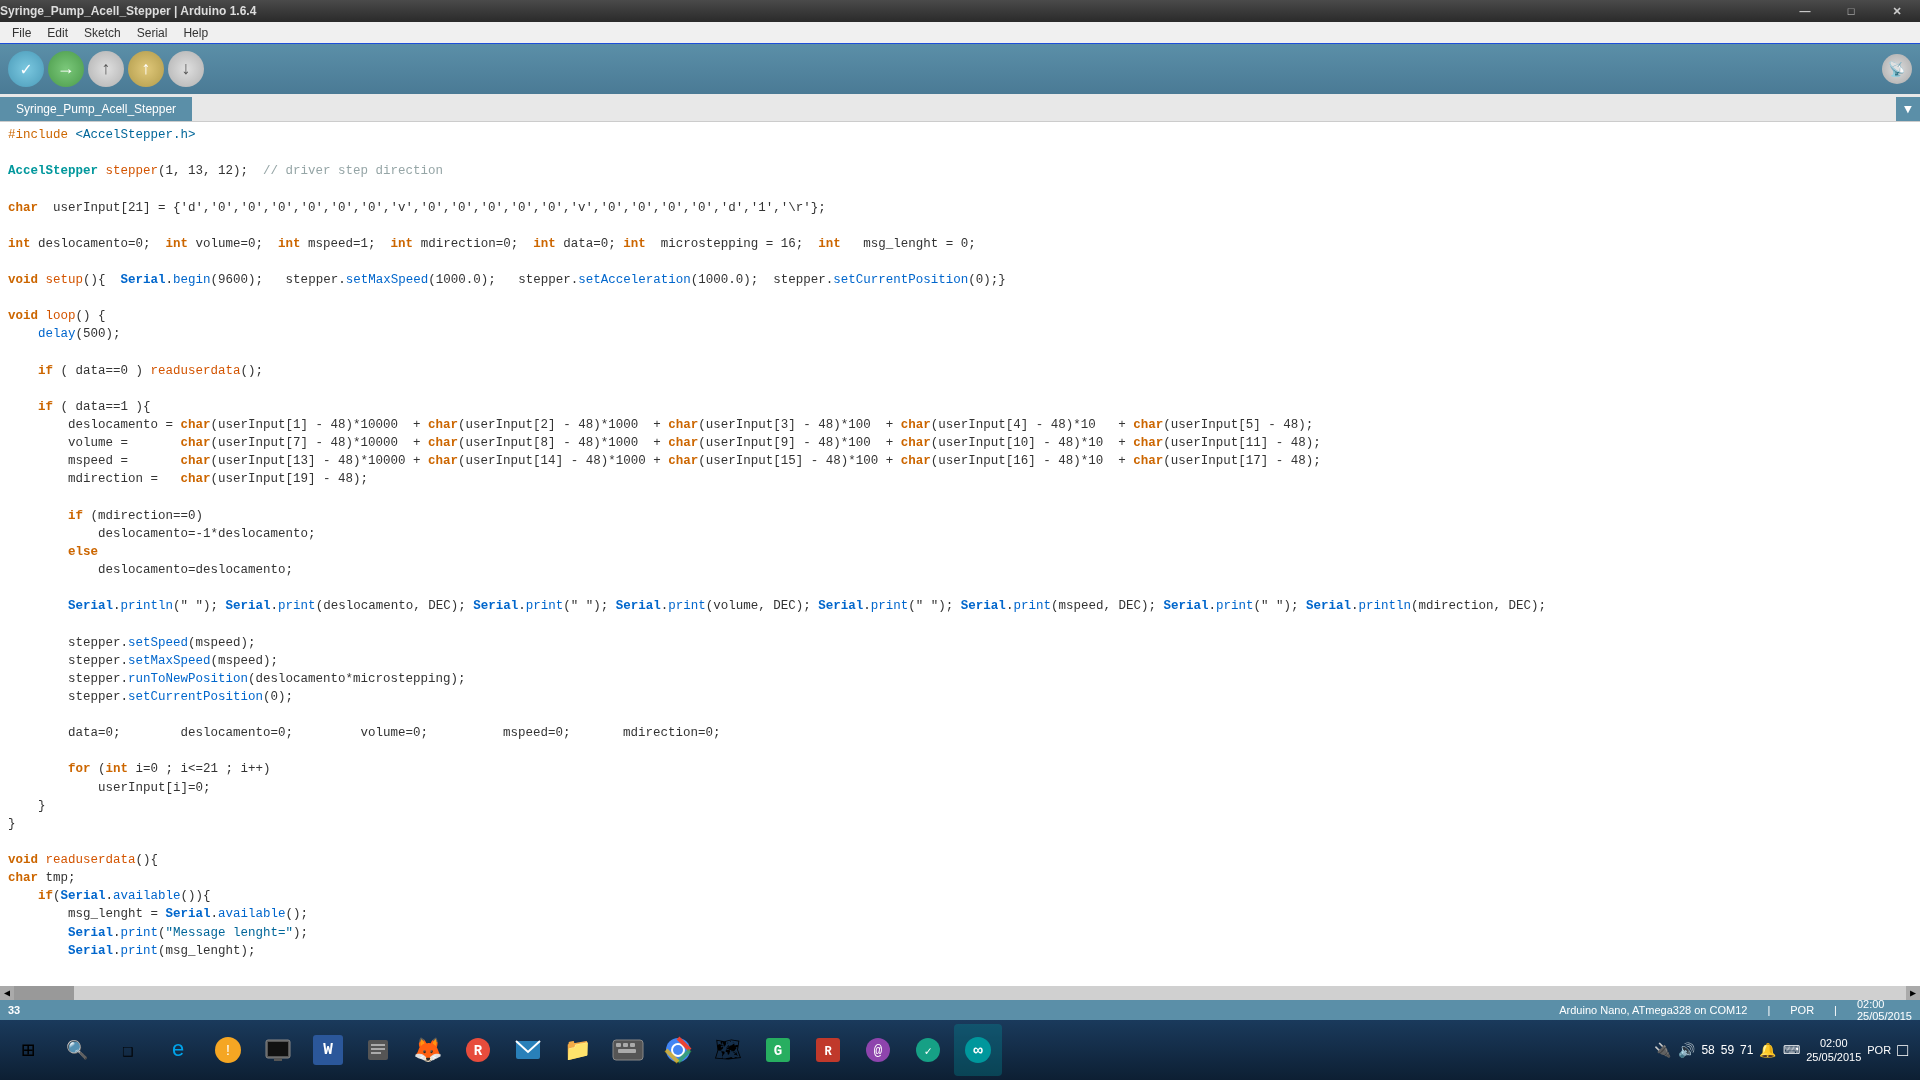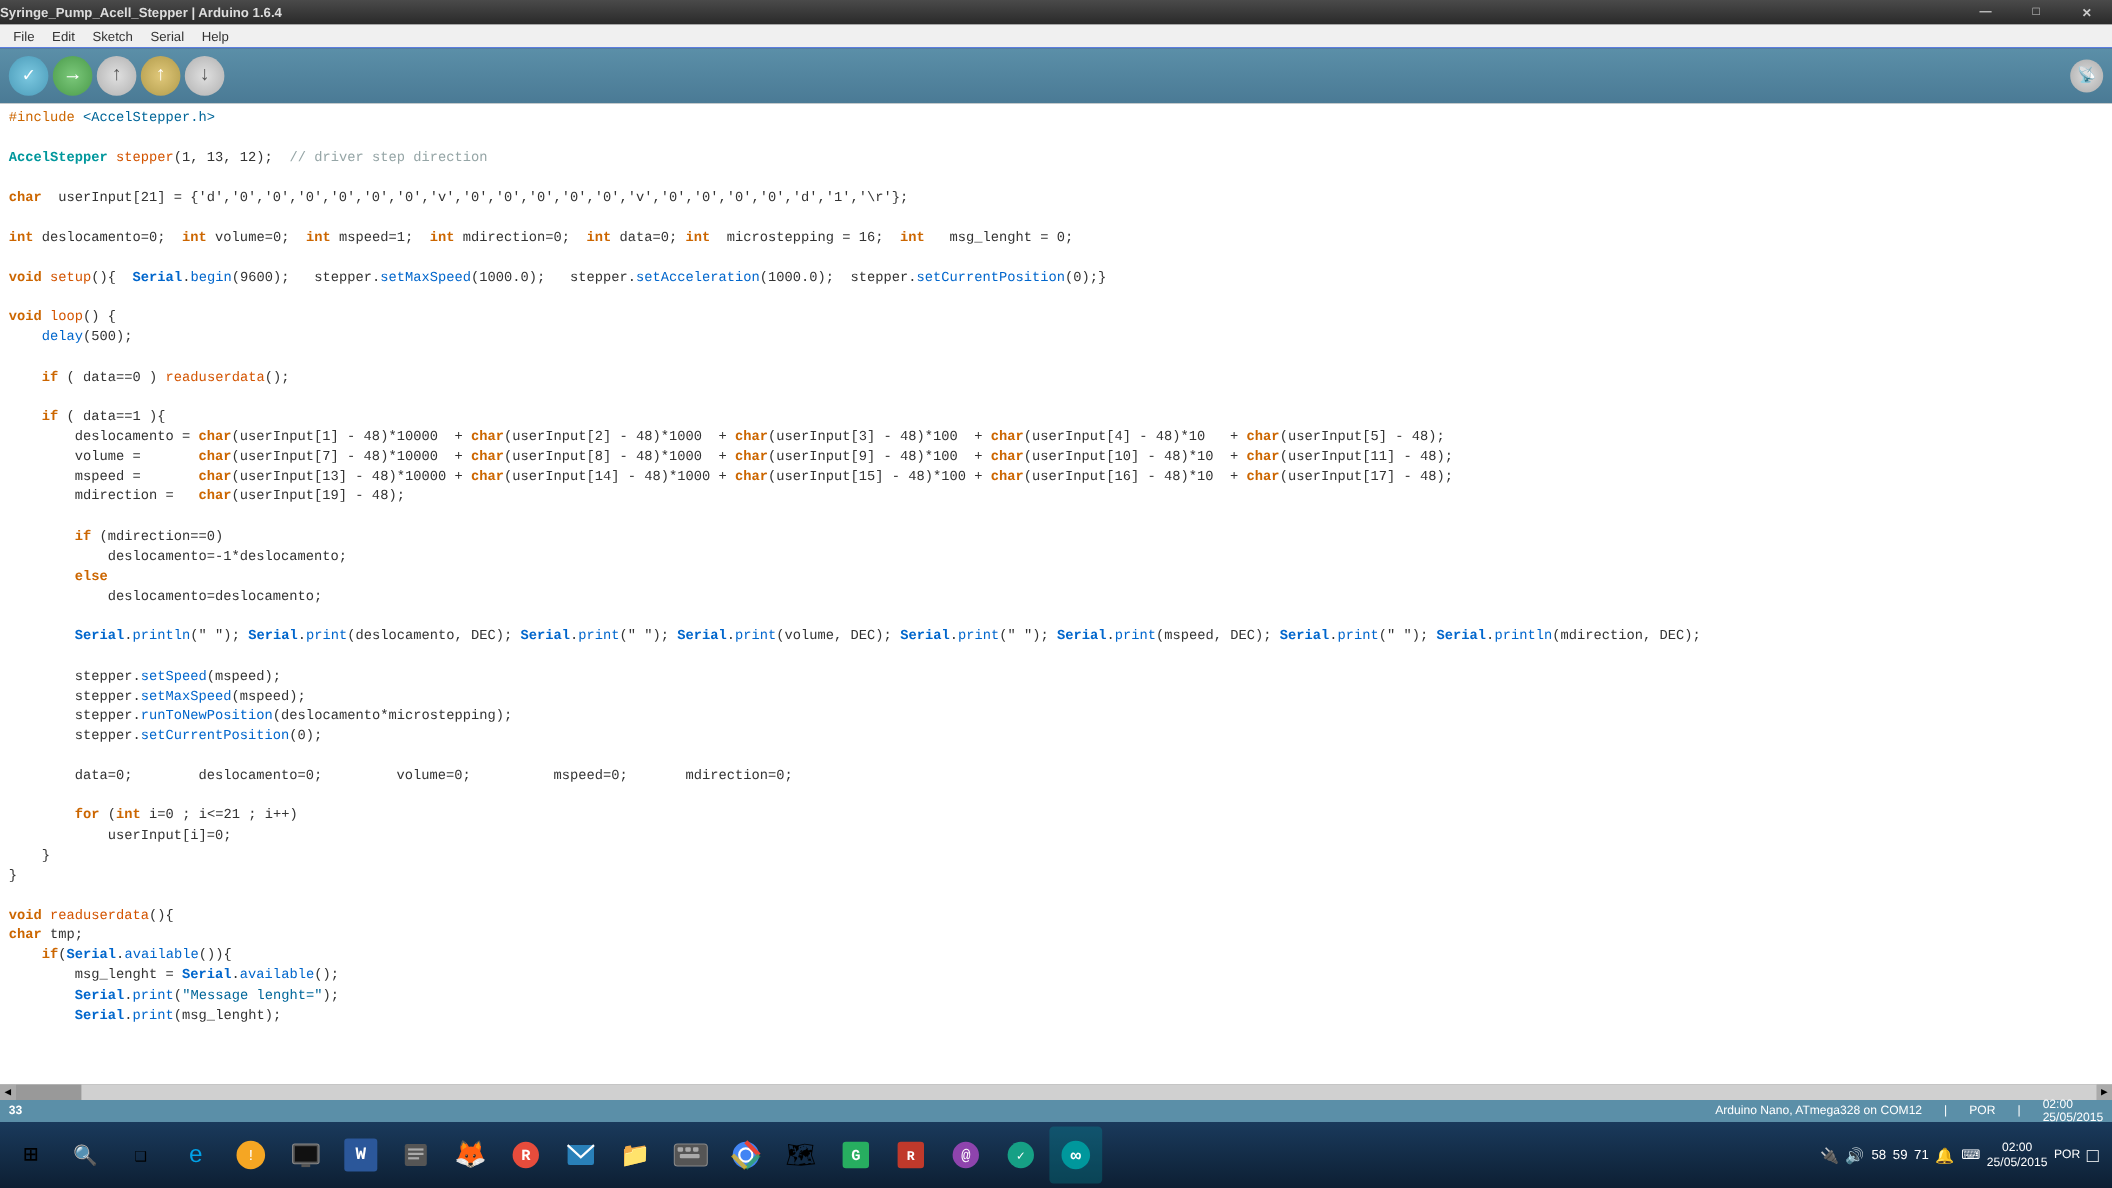--- a/index.html
+++ b/index.html
@@ -278,20 +278,25 @@
   <div id="toolbar">
     <div class="toolbar-btn btn-verify" title="Verify">✓</div>
     <div class="toolbar-btn btn-upload" title="Upload">→</div>
     <div class="toolbar-btn btn-new" title="New">↑</div>
     <div class="toolbar-btn btn-open" title="Open">↑</div>
     <div class="toolbar-btn btn-save" title="Save">↓</div>
     <div class="toolbar-spacer"></div>
     <div class="serial-btn">📡</div>
   </div>
 
+  <div id="tab-bar">
+    <div class="tab">Syringe_Pump_Acell_Stepper</div>
+    <div style="flex:1; background:#e8e8e8;"></div>
+    <div class="tab-arrow">▼</div>
+  </div>
 
   <div id="editor-wrapper">
     <div id="code-area"><span class="preprocessor">#include</span> <span class="include-file">&lt;AccelStepper.h&gt;</span>
 
 <span class="kw2">AccelStepper</span> <span class="fn">stepper</span>(1, 13, 12);  <span class="cmt">// driver step direction</span>
 
 <span class="kw">char</span>  userInput[21] = {'d','0','0','0','0','0','0','v','0','0','0','0','0','v','0','0','0','0','d','1','\r'};
 
 <span class="kw">int</span> deslocamento=0;  <span class="kw">int</span> volume=0;  <span class="kw">int</span> mspeed=1;  <span class="kw">int</span> mdirection=0;  <span class="kw">int</span> data=0; <span class="kw">int</span>  microstepping = 16;  <span class="kw">int</span>   msg_lenght = 0;
 

